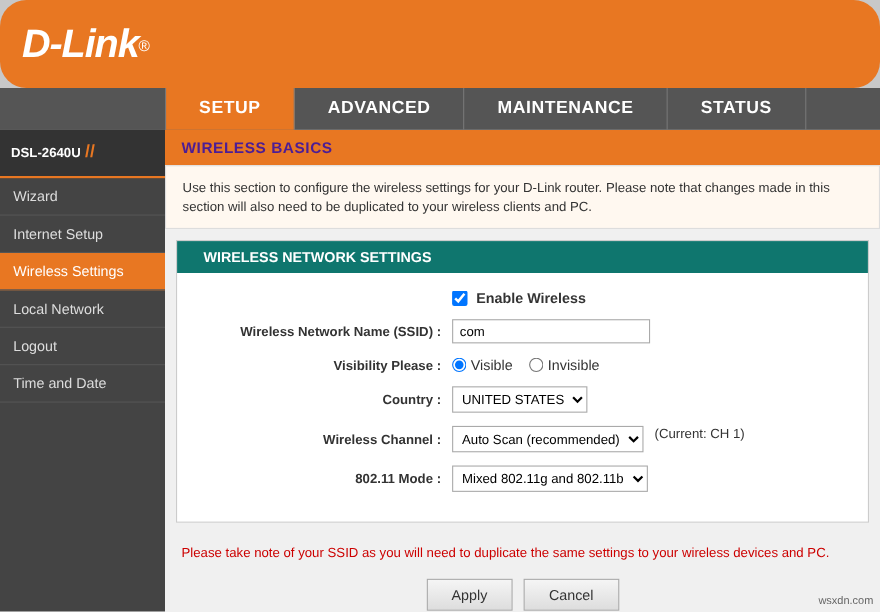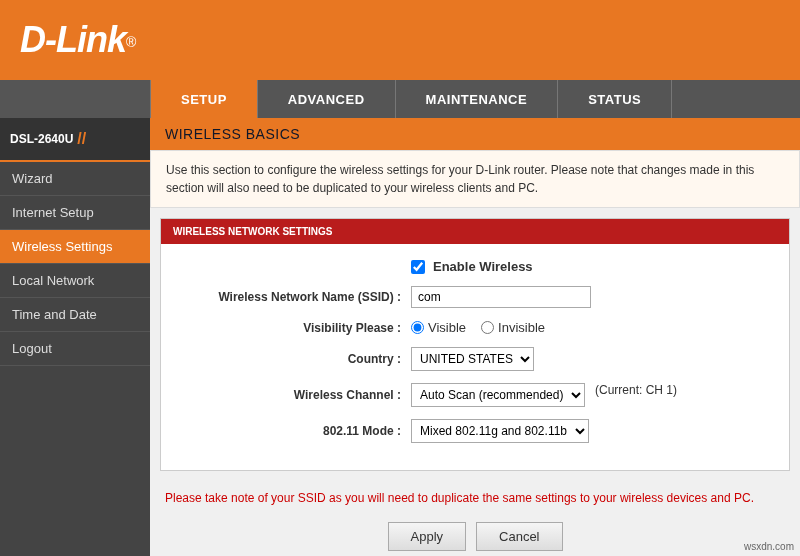--- a/index.html
+++ b/index.html
@@ -5,40 +5,41 @@
     * { margin: 0; padding: 0; box-sizing: border-box; }
     body { font-family: Arial, sans-serif; font-size: 13px; background: #c8c8c8; width: 800px; height: 556px; overflow: hidden; }
 
     
     #header {
       background: #e87722;
       height: 80px;
       display: flex;
       align-items: center;
       padding: 0 20px;
+      border-radius: 24px;
     }
     #logo-text {
       color: white;
       font-size: 36px;
       font-weight: bold;
       font-style: italic;
       letter-spacing: -1px;
     }
 
     
     #nav-tabs {
       background: #555;
       display: flex;
       align-items: stretch;
       height: 38px;
       padding-left: 150px;
     }
     .nav-tab {
       color: white;
-      font-size: 13px;
+      font-size: 16px;
       font-weight: bold;
       padding: 0 30px;
       display: flex;
       align-items: center;
       cursor: pointer;
       border-right: 1px solid #777;
       text-transform: uppercase;
       letter-spacing: 0.5px;
     }
     .nav-tab:first-child { border-left: 1px solid #777; }
@@ -91,23 +92,23 @@
     #content {
       flex: 1;
       background: #f0f0f0;
       overflow-y: auto;
       padding: 0;
     }
 
     
     .section-header {
       background: #e87722;
-      color: #0f172a;
+      color: #4c1d95;
       font-size: 14px;
-      font-weight: normal;
+      font-weight: bold;
       padding: 8px 15px;
       text-transform: uppercase;
       letter-spacing: 0.5px;
     }
 
     
     .info-box {
       background: #fff8f0;
       border: 1px solid #ddd;
       margin: 0;
@@ -117,25 +118,25 @@
       line-height: 1.5;
     }
 
     
     .settings-section {
       background: white;
       border: 1px solid #ccc;
       margin: 10px;
     }
     .settings-section-header {
-      background: #b91c1c;
-      color: white;
-      font-size: 10px;
-      font-weight: bold;
-      padding: 7px 12px;
+      background: #0f766e;
+      color: white;
+      font-size: 13px;
+      font-weight: bold;
+      padding: 7px 24px;
       text-transform: uppercase;
     }
 
     
     .form-area {
       padding: 15px 20px;
     }
     .form-row {
       display: flex;
       align-items: center;
@@ -258,22 +259,22 @@
 
   <div id="sidebar">
     <div id="device-label">
       <span>DSL-2640U</span>
         <span class="device-slash">//</span>
     </div>
     <div class="sidebar-item">Wizard</div>
     <div class="sidebar-item">Internet Setup</div>
     <div class="sidebar-item active">Wireless Settings</div>
     <div class="sidebar-item">Local Network</div>
+    <div class="sidebar-item">Logout</div>
     <div class="sidebar-item">Time and Date</div>
-    <div class="sidebar-item">Logout</div>
   </div>
 
   <div id="content">
 
     <div class="section-header">WIRELESS BASICS</div>
 
     <div class="info-box">
       <span>Use this section to configure the wireless settings for your D-Link router. Please note that changes made in this section will also need to be duplicated to your wireless clients and PC.</span>
     </div>
 

